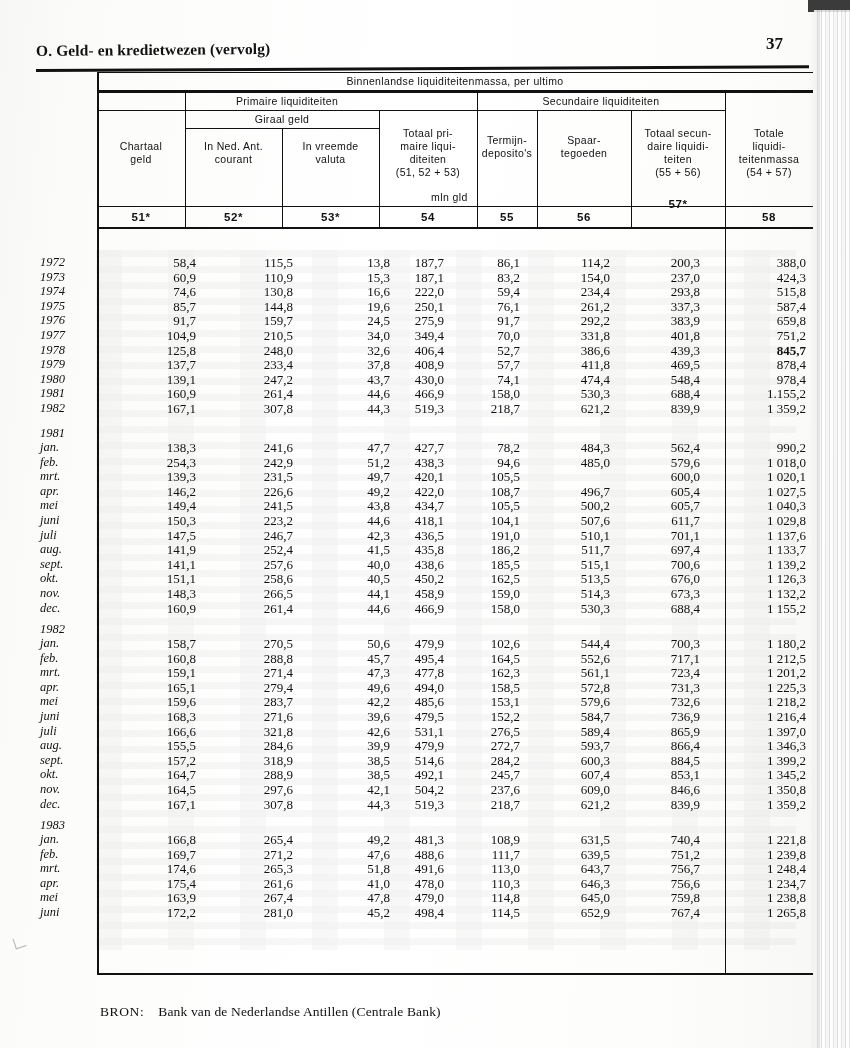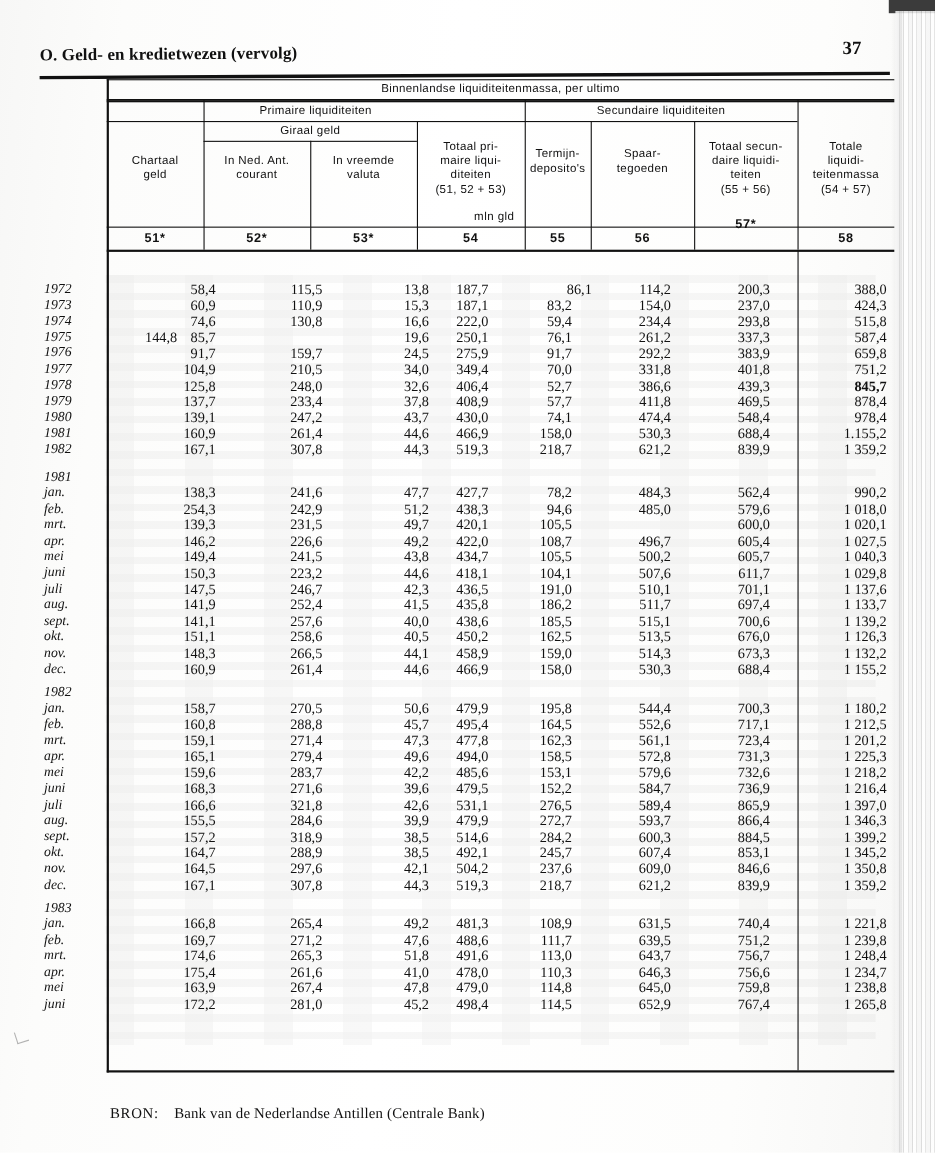--- a/index.html
+++ b/index.html
@@ -319,21 +319,21 @@
   <div id="table-bottom"></div>
 
   <div class="vline" style="left:725px; top:228px; height:745px;"></div>
 
   <div id="body-area">
       <div class="rowlabel" style="top: 255px; left: 40px;">1972</div>
       <div class="num" style="top: 255px; left: 0px; width: 196px;">58,4</div>
       <div class="num" style="top: 255px; left: 0px; width: 293px;">115,5</div>
       <div class="num" style="top: 255px; left: 0px; width: 390px;">13,8</div>
       <div class="num" style="top: 255px; left: 0px; width: 444px;">187,7</div>
-      <div class="num" style="top: 255px; left: 18px; width: 520px;">86,1</div>
+      <div class="num" style="top: 255px; left: 0px; width: 520px;">86,1</div>
       <div class="num" style="top: 255px; left: 0px; width: 610px;">114,2</div>
       <div class="num" style="top: 255px; left: 0px; width: 700px;">200,3</div>
       <div class="num" style="top: 255px; left: 0px; width: 806px;">388,0</div>
       <div class="rowlabel" style="top: 269.6px; left: 40px;">1973</div>
       <div class="num" style="top: 269.6px; left: 0px; width: 196px;">60,9</div>
       <div class="num" style="top: 269.6px; left: 0px; width: 293px;">110,9</div>
       <div class="num" style="top: 269.6px; left: 0px; width: 390px;">15,3</div>
       <div class="num" style="top: 269.6px; left: 0px; width: 444px;">187,1</div>
       <div class="num" style="top: 269.6px; left: 0px; width: 520px;">83,2</div>
       <div class="num" style="top: 269.6px; left: 0px; width: 610px;">154,0</div>
@@ -343,21 +343,21 @@
       <div class="num" style="top: 284.2px; left: 0px; width: 196px;">74,6</div>
       <div class="num" style="top: 284.2px; left: 0px; width: 293px;">130,8</div>
       <div class="num" style="top: 284.2px; left: 0px; width: 390px;">16,6</div>
       <div class="num" style="top: 284.2px; left: 0px; width: 444px;">222,0</div>
       <div class="num" style="top: 284.2px; left: 0px; width: 520px;">59,4</div>
       <div class="num" style="top: 284.2px; left: 0px; width: 610px;">234,4</div>
       <div class="num" style="top: 284.2px; left: 0px; width: 700px;">293,8</div>
       <div class="num" style="top: 284.2px; left: 0px; width: 806px;">515,8</div>
       <div class="rowlabel" style="top: 298.8px; left: 40px;">1975</div>
       <div class="num" style="top: 298.8px; left: 0px; width: 196px;">85,7</div>
-      <div class="num" style="top: 298.8px; left: 0px; width: 293px; text-align: center;">144,8</div>
+      <div class="num" style="top: 298.8px; left: 0px; width: 293px;">144,8</div>
       <div class="num" style="top: 298.8px; left: 0px; width: 390px;">19,6</div>
       <div class="num" style="top: 298.8px; left: 0px; width: 444px;">250,1</div>
       <div class="num" style="top: 298.8px; left: 0px; width: 520px;">76,1</div>
       <div class="num" style="top: 298.8px; left: 0px; width: 610px;">261,2</div>
       <div class="num" style="top: 298.8px; left: 0px; width: 700px;">337,3</div>
       <div class="num" style="top: 298.8px; left: 0px; width: 806px;">587,4</div>
       <div class="rowlabel" style="top: 313.4px; left: 40px;">1976</div>
       <div class="num" style="top: 313.4px; left: 0px; width: 196px;">91,7</div>
       <div class="num" style="top: 313.4px; left: 0px; width: 293px;">159,7</div>
       <div class="num" style="top: 313.4px; left: 0px; width: 390px;">24,5</div>
@@ -527,21 +527,21 @@
       <div class="num" style="top: 600.6px; left: 0px; width: 520px;">158,0</div>
       <div class="num" style="top: 600.6px; left: 0px; width: 610px;">530,3</div>
       <div class="num" style="top: 600.6px; left: 0px; width: 700px;">688,4</div>
       <div class="num" style="top: 600.6px; left: 0px; width: 806px;">1 155,2</div>
       <div class="grouplabel" style="top: 622px;">1982</div>
       <div class="rowlabel" style="top: 636px; left: 40px;">jan.</div>
       <div class="num" style="top: 636px; left: 0px; width: 196px;">158,7</div>
       <div class="num" style="top: 636px; left: 0px; width: 293px;">270,5</div>
       <div class="num" style="top: 636px; left: 0px; width: 390px;">50,6</div>
       <div class="num" style="top: 636px; left: 0px; width: 444px;">479,9</div>
-      <div class="num" style="top: 636px; left: 0px; width: 520px;">195,8</div>
+      <div class="num" style="top: 636px; left: 0px; width: 520px;">102,6</div>
       <div class="num" style="top: 636px; left: 0px; width: 610px;">544,4</div>
       <div class="num" style="top: 636px; left: 0px; width: 700px;">700,3</div>
       <div class="num" style="top: 636px; left: 0px; width: 806px;">1 180,2</div>
       <div class="rowlabel" style="top: 650.6px; left: 40px;">feb.</div>
       <div class="num" style="top: 650.6px; left: 0px; width: 196px;">160,8</div>
       <div class="num" style="top: 650.6px; left: 0px; width: 293px;">288,8</div>
       <div class="num" style="top: 650.6px; left: 0px; width: 390px;">45,7</div>
       <div class="num" style="top: 650.6px; left: 0px; width: 444px;">495,4</div>
       <div class="num" style="top: 650.6px; left: 0px; width: 520px;">164,5</div>
       <div class="num" style="top: 650.6px; left: 0px; width: 610px;">552,6</div>

